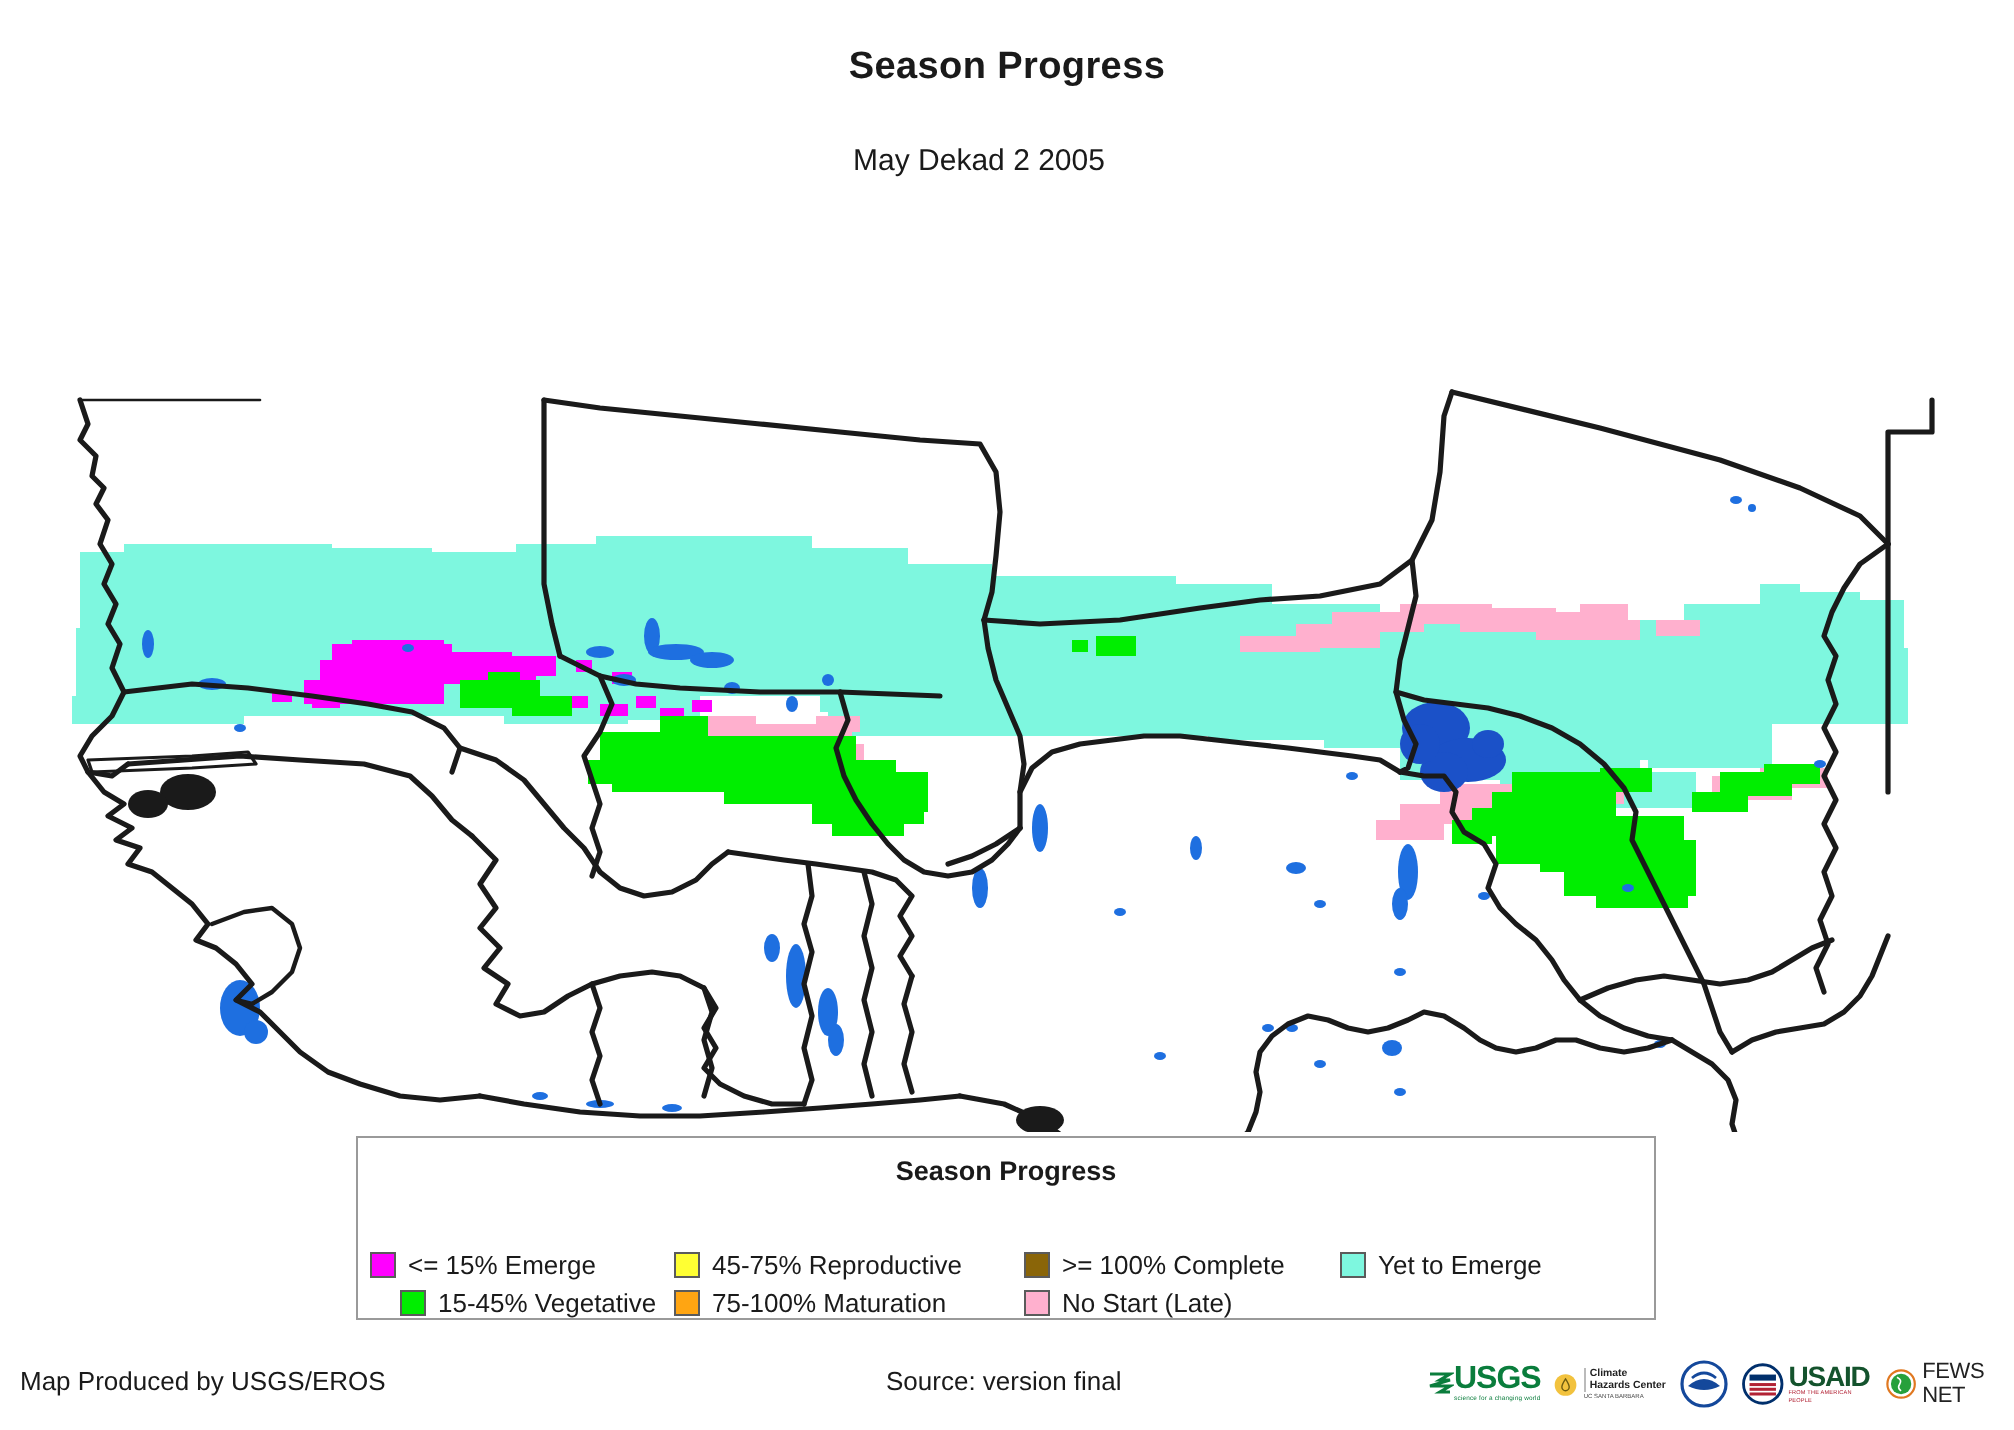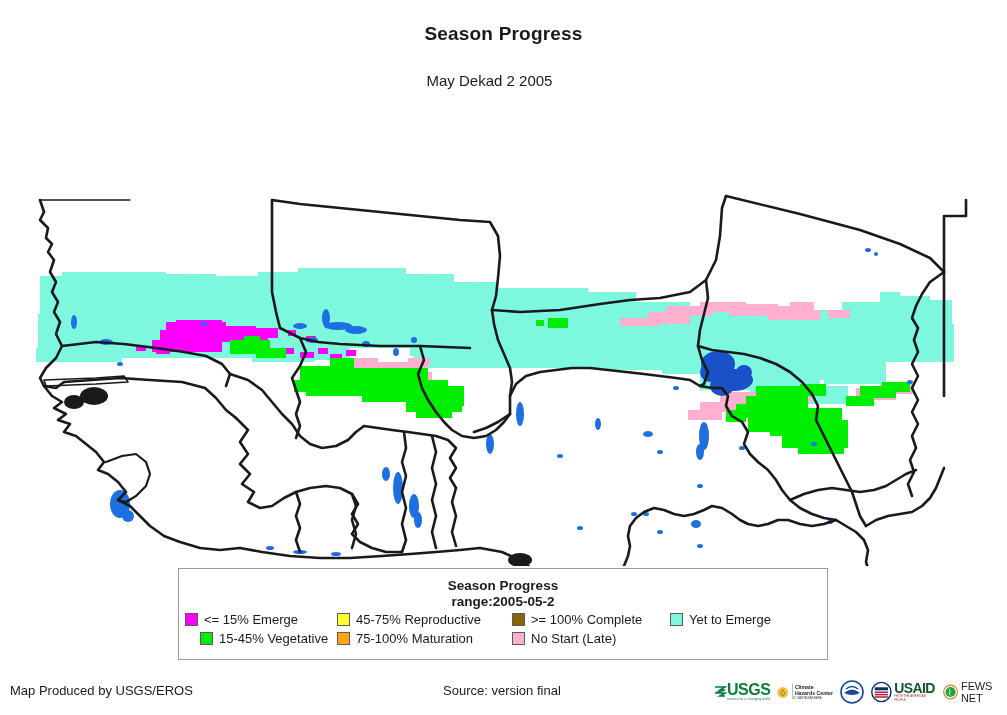--- a/index.html
+++ b/index.html
@@ -8,21 +8,21 @@
   #title{position:absolute;top:23px;left:0;width:1007px;text-align:center;
          font-size:19px;font-weight:bold;letter-spacing:.2px;}
   #subtitle{position:absolute;top:72px;left:0;width:979px;text-align:center;
             font-size:15px;font-weight:normal;}
   #map-wrap{position:absolute;left:0;top:96px;width:1007px;height:470px;}
   #map-svg{display:block;width:1007px;height:470px;}
   #legend{position:absolute;left:178px;top:568px;width:650px;height:92px;
           background:#ffffff;border:1px solid #9a9a9a;box-sizing:border-box;}
   #legend-title{text-align:center;font-size:13.5px;font-weight:bold;margin-top:9px;line-height:16px;}
   #legend-range{text-align:center;font-size:13.5px;font-weight:bold;line-height:16px;}
-  #legend-grid{position:absolute;left:6px;top:41px;width:640px;
+  #legend-grid{position:absolute;left:6px;top:54px;width:640px;
                display:grid;grid-template-columns:152px 175px 158px auto;
                grid-auto-rows:19px;align-items:center;}
   .lg-item{display:flex;align-items:center;gap:6px;}
   .sw{width:13px;height:13px;border:1px solid #5b5b5b;box-sizing:border-box;flex:0 0 auto;}
   .lg-label{font-size:13px;white-space:nowrap;line-height:13px;}
   #credit{position:absolute;left:10px;top:683px;font-size:13px;}
   #source{position:absolute;left:443px;top:683px;font-size:13px;}
   #logos{position:absolute;left:714px;top:676px;width:285px;height:32px;
          display:flex;align-items:center;gap:7px;}
   .logo{display:flex;align-items:center;height:30px;}
@@ -348,21 +348,20 @@
     <ellipse cx="520" cy="464" rx="12" ry="7"></ellipse>
     <ellipse cx="94" cy="300" rx="14" ry="9"></ellipse>
     <ellipse cx="74" cy="306" rx="10" ry="7"></ellipse>
     <ellipse cx="596" cy="486" rx="10" ry="6"></ellipse>
   </g>
 </svg>
 </div>
 
 <div id="legend">
   <div id="legend-title">Season Progress</div>
-  <div id="legend-range">range:2005-05-2</div>
   <div id="legend-grid">
     <div class="lg-item" style="grid-column:1;grid-row:1;">
       <span class="sw" style="background:#FF00FF"></span>
       <span class="lg-label">&lt;= 15% Emerge</span>
     </div>
     <div class="lg-item" style="grid-column:1;grid-row:2;padding-left:15px;">
       <span class="sw" style="background:#00EE00"></span>
       <span class="lg-label">15-45% Vegetative</span>
     </div>
     <div class="lg-item" style="grid-column:2;grid-row:1;">

